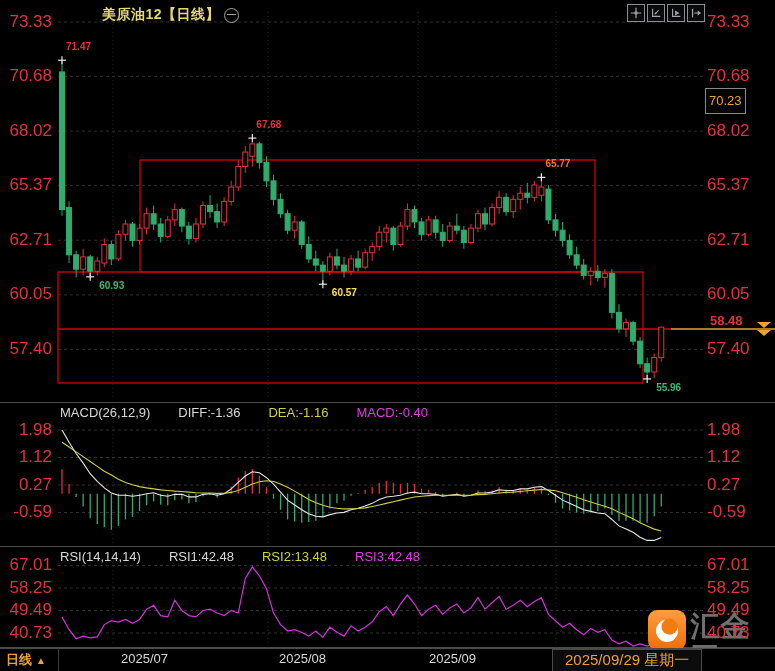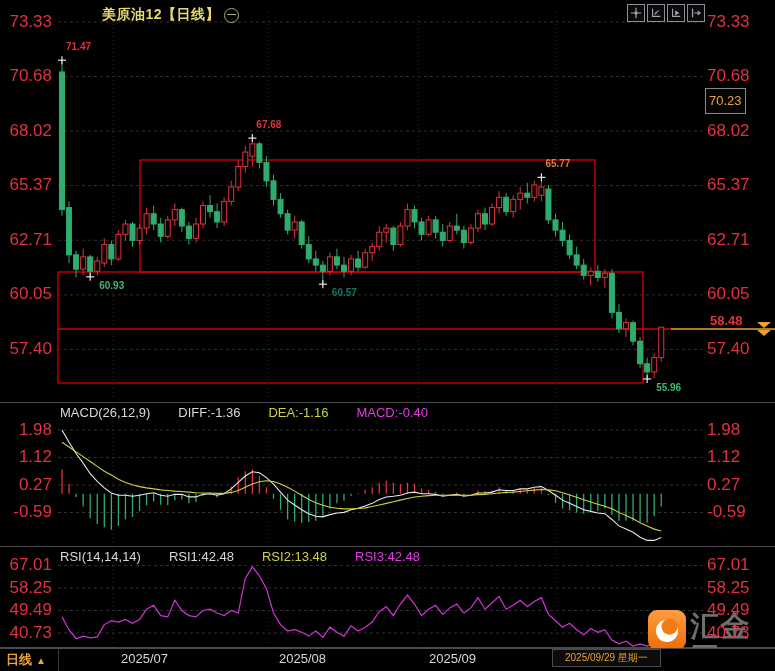--- a/index.html
+++ b/index.html
@@ -27,21 +27,21 @@
       color:var(--orange);font-size:13px;padding:4px 3px;line-height:16px;}
   .pane-header{position:absolute;left:60px;font-size:13px;display:flex;gap:28px;white-space:nowrap;}
   .ph-white{color:#d8d8d8;} .ph-yellow{color:#d0d040;} .ph-magenta{color:#e23ae2;}
   .anno{position:absolute;font-size:10px;font-weight:bold;z-index:6;}
   .last-price{position:absolute;left:710px;top:313px;color:var(--red);font-size:13px;font-weight:bold;}
   .bottom-bar{position:absolute;left:0;top:648px;width:775px;height:23px;border-top:1px solid #4a4a4a;background:#000;}
   .bb-sep{position:absolute;left:58px;top:649px;height:22px;border-left:1px solid #3a3a3a;}
   .period{position:absolute;left:6px;top:651px;color:var(--orange);font-size:13px;font-weight:bold;pointer-events:auto;}
   .period .arrow{font-size:10px;margin-left:4px;}
   .bb-date{position:absolute;top:651px;color:#d8d8d8;font-size:13px;margin-left:11px;}
-  .bb-date-cur{position:absolute;top:649px;color:var(--orange);font-size:10px;border:1px solid #4a4a4a;
+  .bb-date-cur{position:absolute;top:649px;color:var(--orange);font-size:15px;border:1px solid #4a4a4a;
       padding:1px 12px;background:#0c0c0c;}
   .watermark{position:absolute;left:648px;top:610px;z-index:5;display:flex;align-items:flex-start;gap:5px;}
   .wm-box{width:40px;height:40px;border-radius:9px;background:linear-gradient(180deg,#ff9d3f,#ee6d04);
       display:flex;align-items:center;justify-content:center;}
   .wm-name{font-size:29px;font-weight:bold;color:#6f6f6f;line-height:32px;letter-spacing:1px;}
 </style>
 </head>
 <body>
 
 <div id="app">
@@ -469,16 +469,16 @@
       <div class="wm-name">汇金网</div>
 
     </div>
   </div>
 
   <div id="anno-layer" class="txt-layer">
       <div class="anno" style="color: rgb(224, 50, 60); left: 66px; top: 41.223px;">71.47</div>
       <div class="anno" style="color: rgb(224, 50, 60); left: 256.35px; top: 119.107px;">67.68</div>
       <div class="anno" style="color: rgb(232, 122, 46); left: 545.4px; top: 158.358px;">65.77</div>
       <div class="anno" style="color: rgb(60, 184, 120); left: 99.2px; top: 279.82px;">60.93</div>
-      <div class="anno" style="color: #0f766e; left: 331.85px; top: 287.218px;">60.57</div>
+      <div class="anno" style="color: #fde047; left: 331.85px; top: 287.218px;">60.57</div>
       <div class="anno" style="color: rgb(60, 184, 120); left: 656.15px; top: 381.953px;">55.96</div>
     </div>
 </div>
 
 </body></html>

